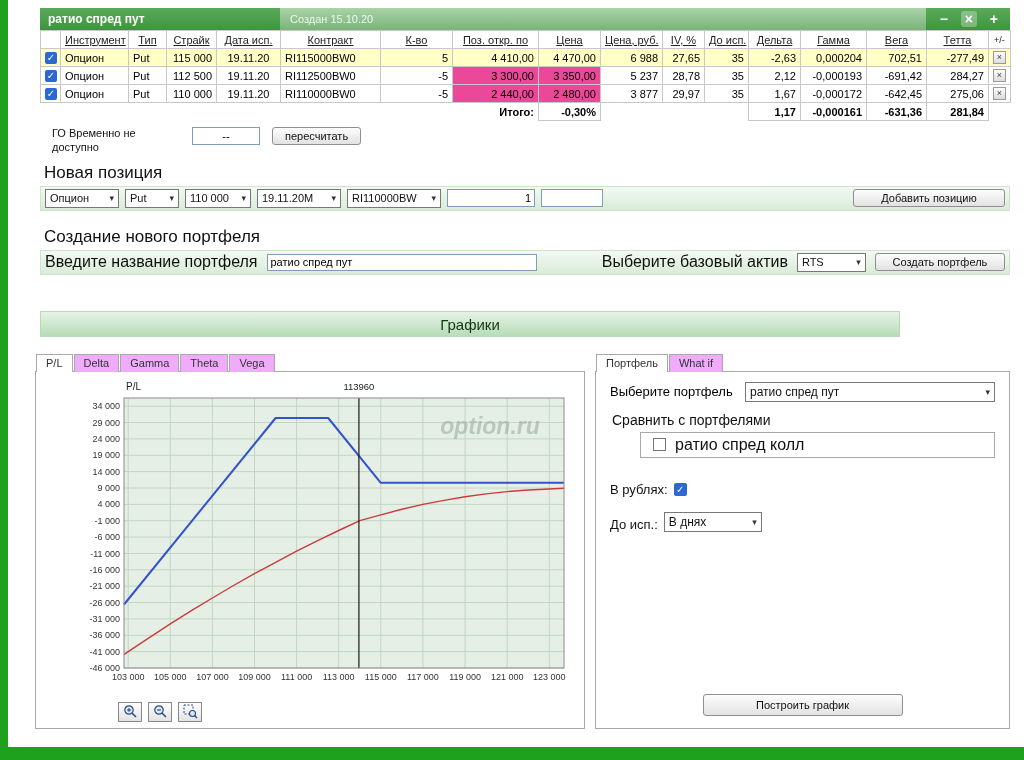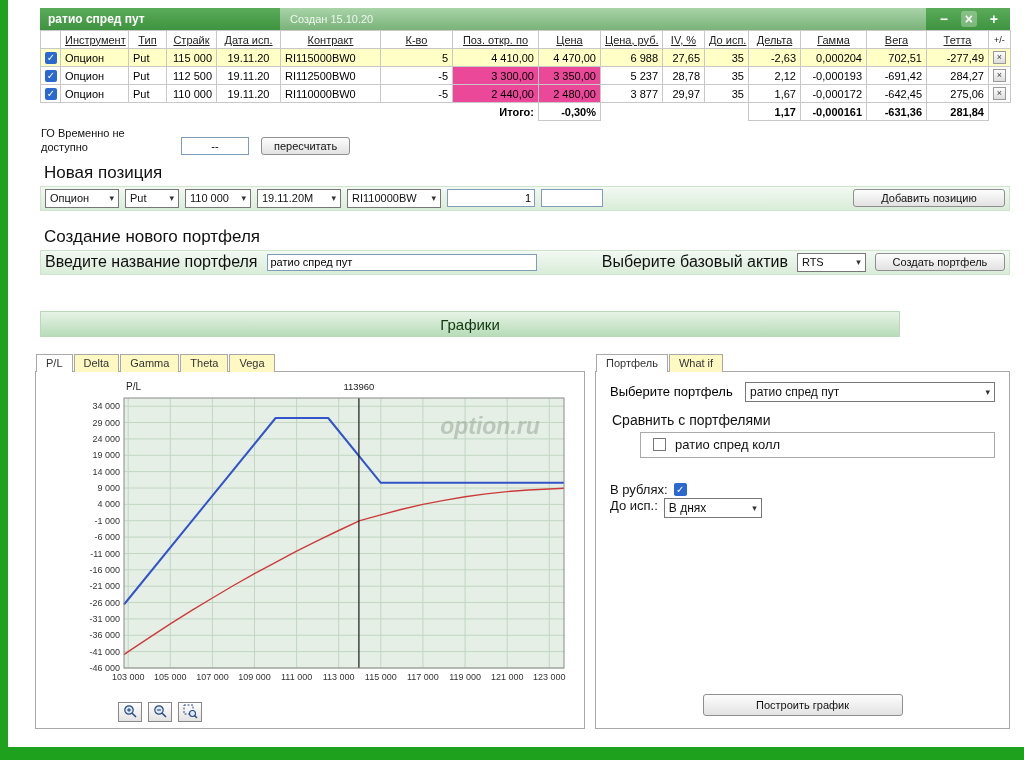--- a/index.html
+++ b/index.html
@@ -34,21 +34,21 @@
   .ptable tbody td.gcell { background:#ec4899; }
   .cb { width:12px; height:12px; background:#2b68cf; border-radius:2px; color:#fff; font-size:10px;
         line-height:12px; text-align:center; margin:0 auto; cursor:pointer; }
   .cbx { display:inline-block; width:13px; height:13px; background:#fff; border:1px solid #767676; cursor:pointer; }
   .xbox { width:13px; height:13px; border:1px solid #9a9a9a; background:linear-gradient(#fefefe,#dcdcdc);
           font-size:9px; line-height:11px; text-align:center; color:#444; margin:0 auto; cursor:pointer; }
   .ptable tfoot td { border:none; background:#fff; font-weight:bold; }
   .ptable tfoot td.tb { border:1px solid #c8c8c8; }
 
   
-  .go-row { margin:6px 0 0 1px; display:flex; align-items:flex-end; gap:12px; }
+  .go-row { margin:6px 0 0 12px; display:flex; align-items:flex-start; gap:12px; }
   .go-label { width:128px; font-size:11px; line-height:1.25; color:#111; }
   .go-input { width:68px; height:18px; border:1px solid #7f9db9; text-align:center; font-size:11px;
               font-family:"Liberation Sans", sans-serif; }
   .btn { font-size:11px; padding:2px 12px; border:1px solid #8f8f8f; border-radius:3px; cursor:pointer;
          background:linear-gradient(#fdfdfd,#e2e2e2); font-family:"Liberation Sans", sans-serif; color:#111; }
 
   .section-heading { font-size:17px; font-weight:400; color:#111; margin:8px 0 3px 4px; }
 
   
   .grow { width:970px; height:25px; background:linear-gradient(#f2f9f2,#d9ecd9); border:1px solid #cfe3cf;
@@ -63,40 +63,40 @@
 
   .small-label { font-size:16px; color:#111; white-space:nowrap; }
   .name-input { width:325px; height:17px; border:1px solid #7f9db9; font-size:11px; padding:0 3px;
                 font-family:"Liberation Sans", sans-serif; }
 
   
   .charts-bar { width:860px; margin-top:36px; height:26px; line-height:26px; text-align:center; font-size:15px;
                 color:#12380f; background:linear-gradient(#e6f3e6,#b8dcb8); border:1px solid #bcd8bc; }
   .charts-row { display:flex; gap:10px; margin:16px 0 0 -5px; }
   .tabs { display:flex; position:relative; top:1px; margin-left:1px; }
-  .tab { font-size:11px; padding:2px 9px 2px 9px; border:1px solid #a8a8a8; border-bottom:none; background:#fef9c3;
+  .tab { font-size:11px; padding:2px 9px 2px 9px; border:1px solid #a8a8a8; border-bottom:none; background:#f0abfc;
          color:#333; cursor:pointer; margin-right:1px; }
   .tab.active { background:#fff; position:relative; z-index:2; padding-bottom:3px; }
   .panel-box { border:1px solid #a8a8a8; background:#fff; }
   .panel-left { width:550px; }
   .panel-left .panel-box { height:358px; padding:4px; }
   .zoom-row { margin:4px 0 0 78px; display:flex; gap:6px; }
   .zbtn { width:24px; height:20px; border:1px solid #888; background:linear-gradient(#fff,#e2e2e2);
           display:flex; align-items:center; justify-content:center; padding:0; cursor:pointer; }
 
   .panel-right { width:415px; }
   .panel-right .panel-box { height:358px; padding:10px 14px; display:flex; flex-direction:column; }
   .row1 { display:flex; align-items:center; font-size:13px; gap:8px; }
   .row1 .fselect { width:250px; margin-left:auto; height:20px; font-size:12px; }
   .compare-label { font-size:14px; margin:10px 0 4px 2px; color:#111; }
   .compare-box { margin-left:30px; border:1px solid #aaa; height:26px; display:flex; align-items:center; gap:9px;
-                 padding-left:12px; font-size:13px; color:#111; }
+                 padding-left:12px; font-size:16px; color:#111; }
   .rub-row { margin-top:24px; font-size:13px; display:flex; align-items:center; gap:6px; color:#111; }
   .rub-row .cb { margin:0; width:13px; height:13px; line-height:13px; }
-  .days-row { margin-top:1px; font-size:13px; display:flex; align-items:flex-start; gap:6px; color:#111; }
+  .days-row { margin-top:15px; font-size:13px; display:flex; align-items:flex-end; gap:6px; color:#111; }
   .days-row .fselect { width:98px; height:20px; font-size:12px; }
   .build-row { margin-top:auto; display:flex; justify-content:center; padding-bottom:2px; }
   .build-btn { width:200px; height:22px; }
 </style>
 </head>
 <body>
 
 <div class="content">
  <div class="main">
 

